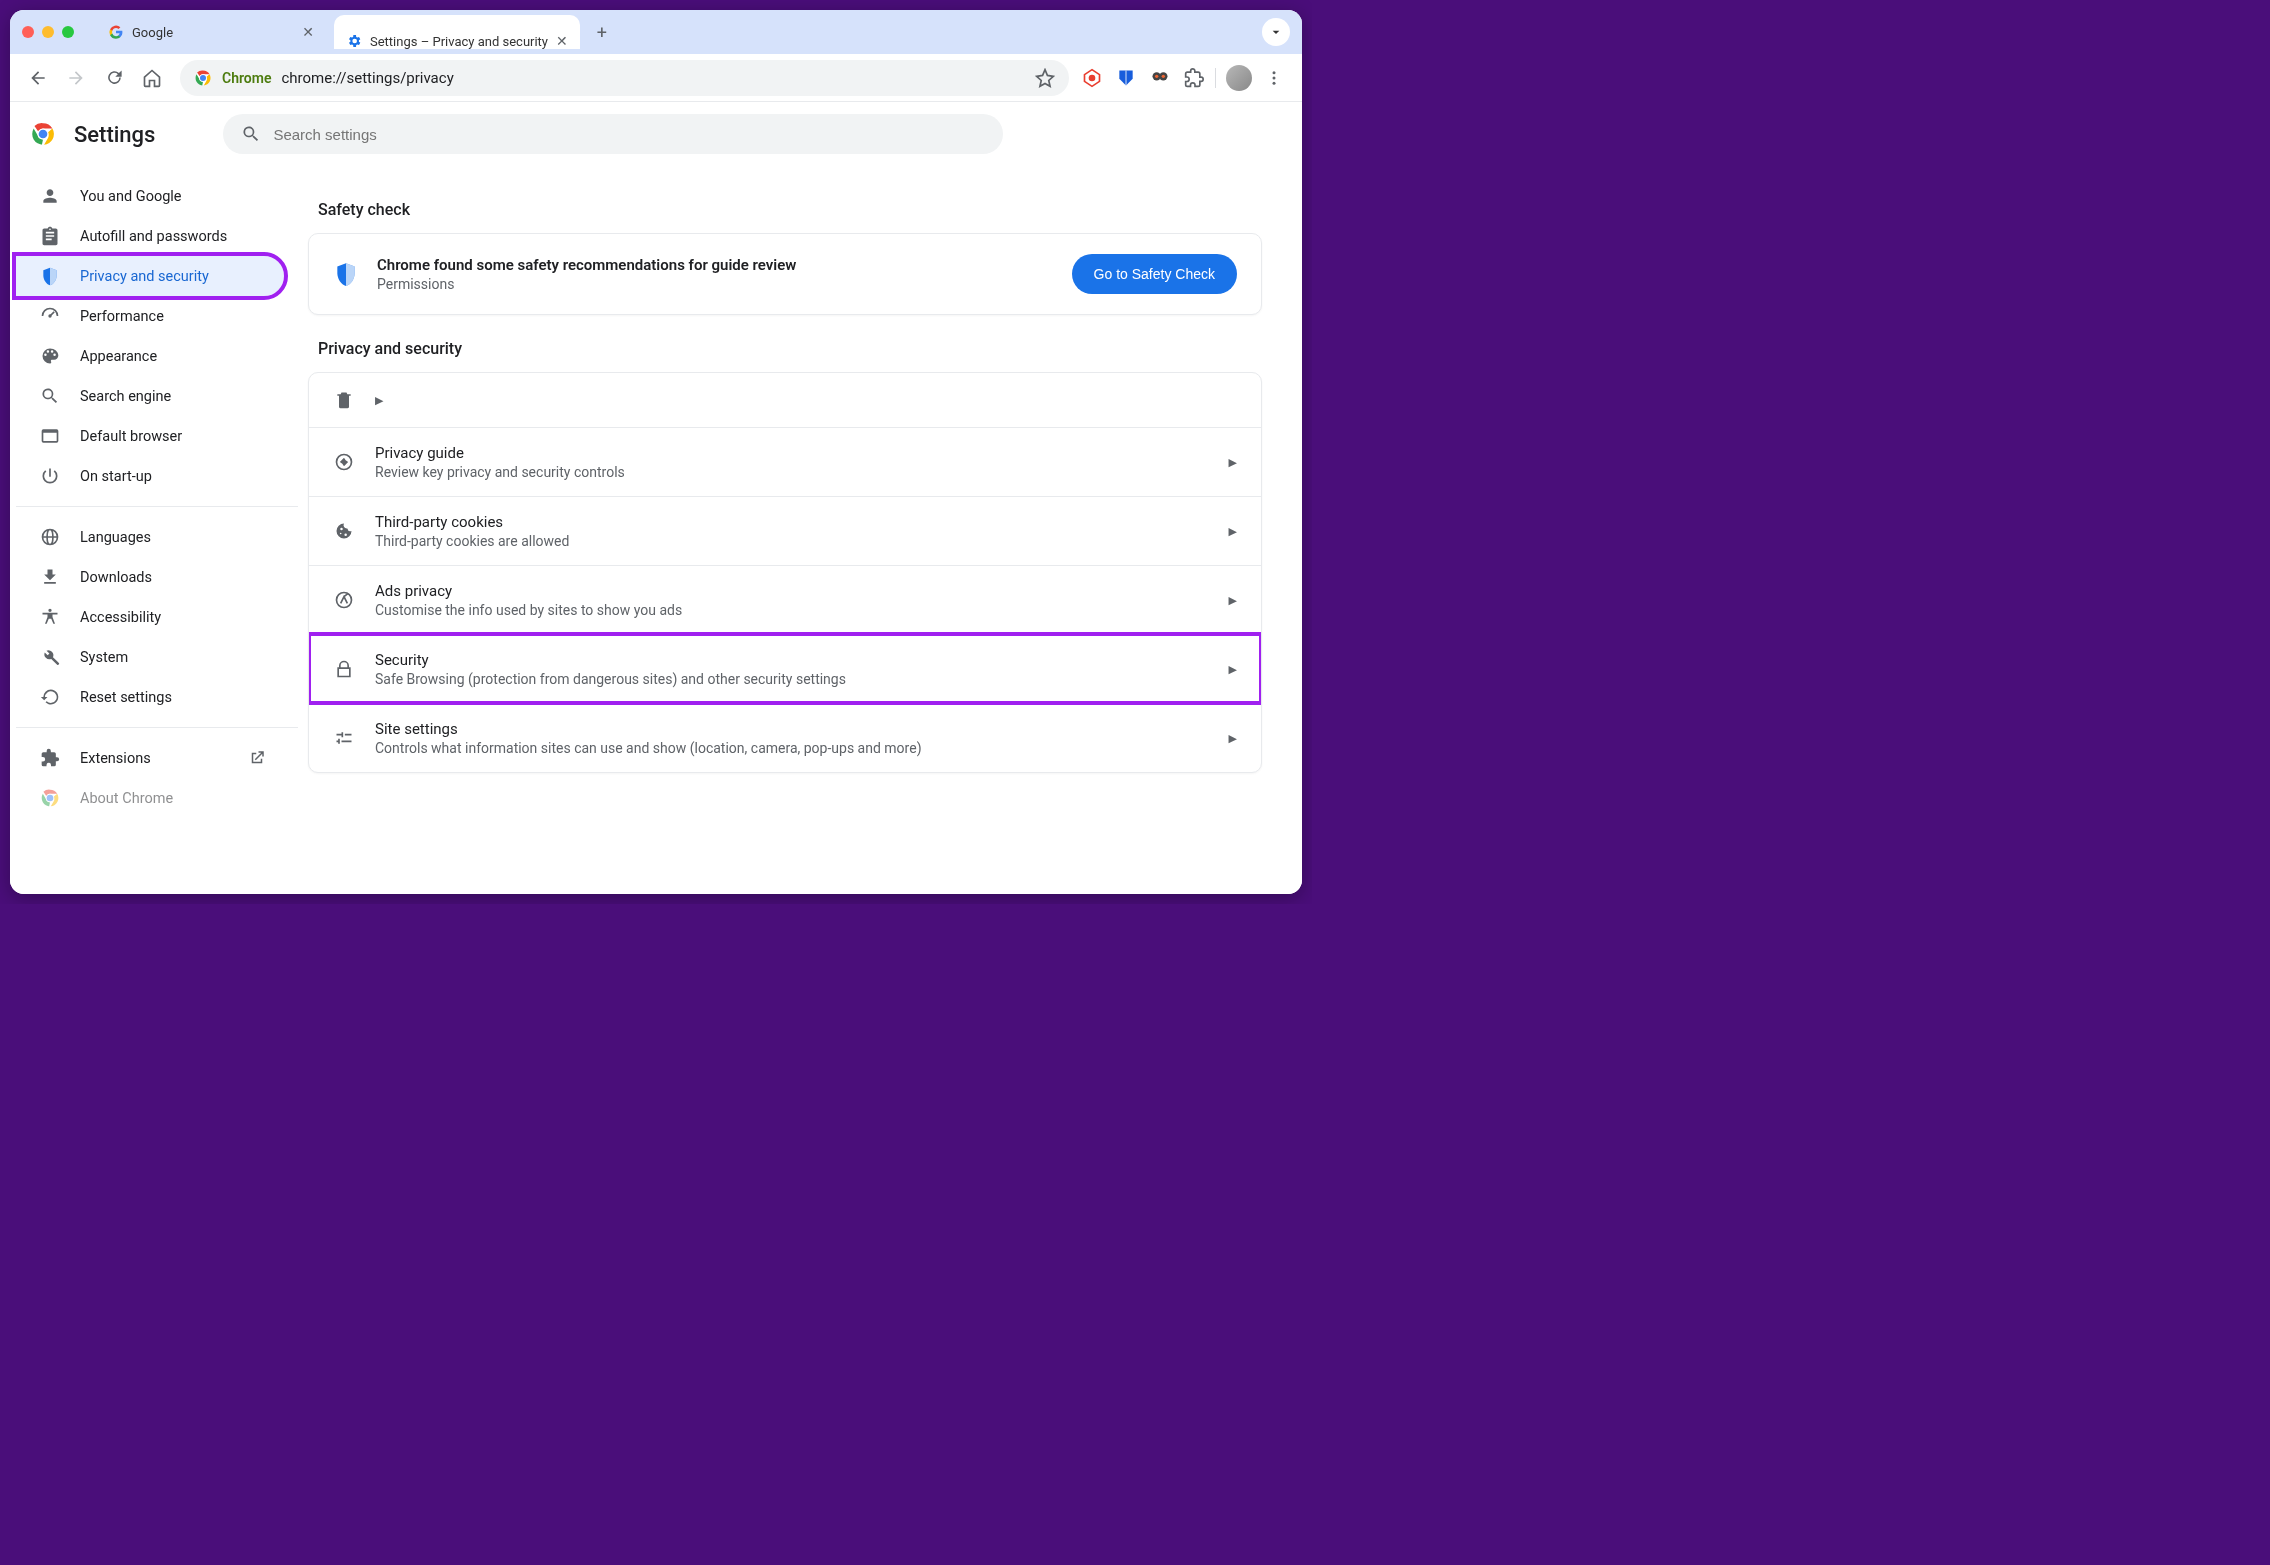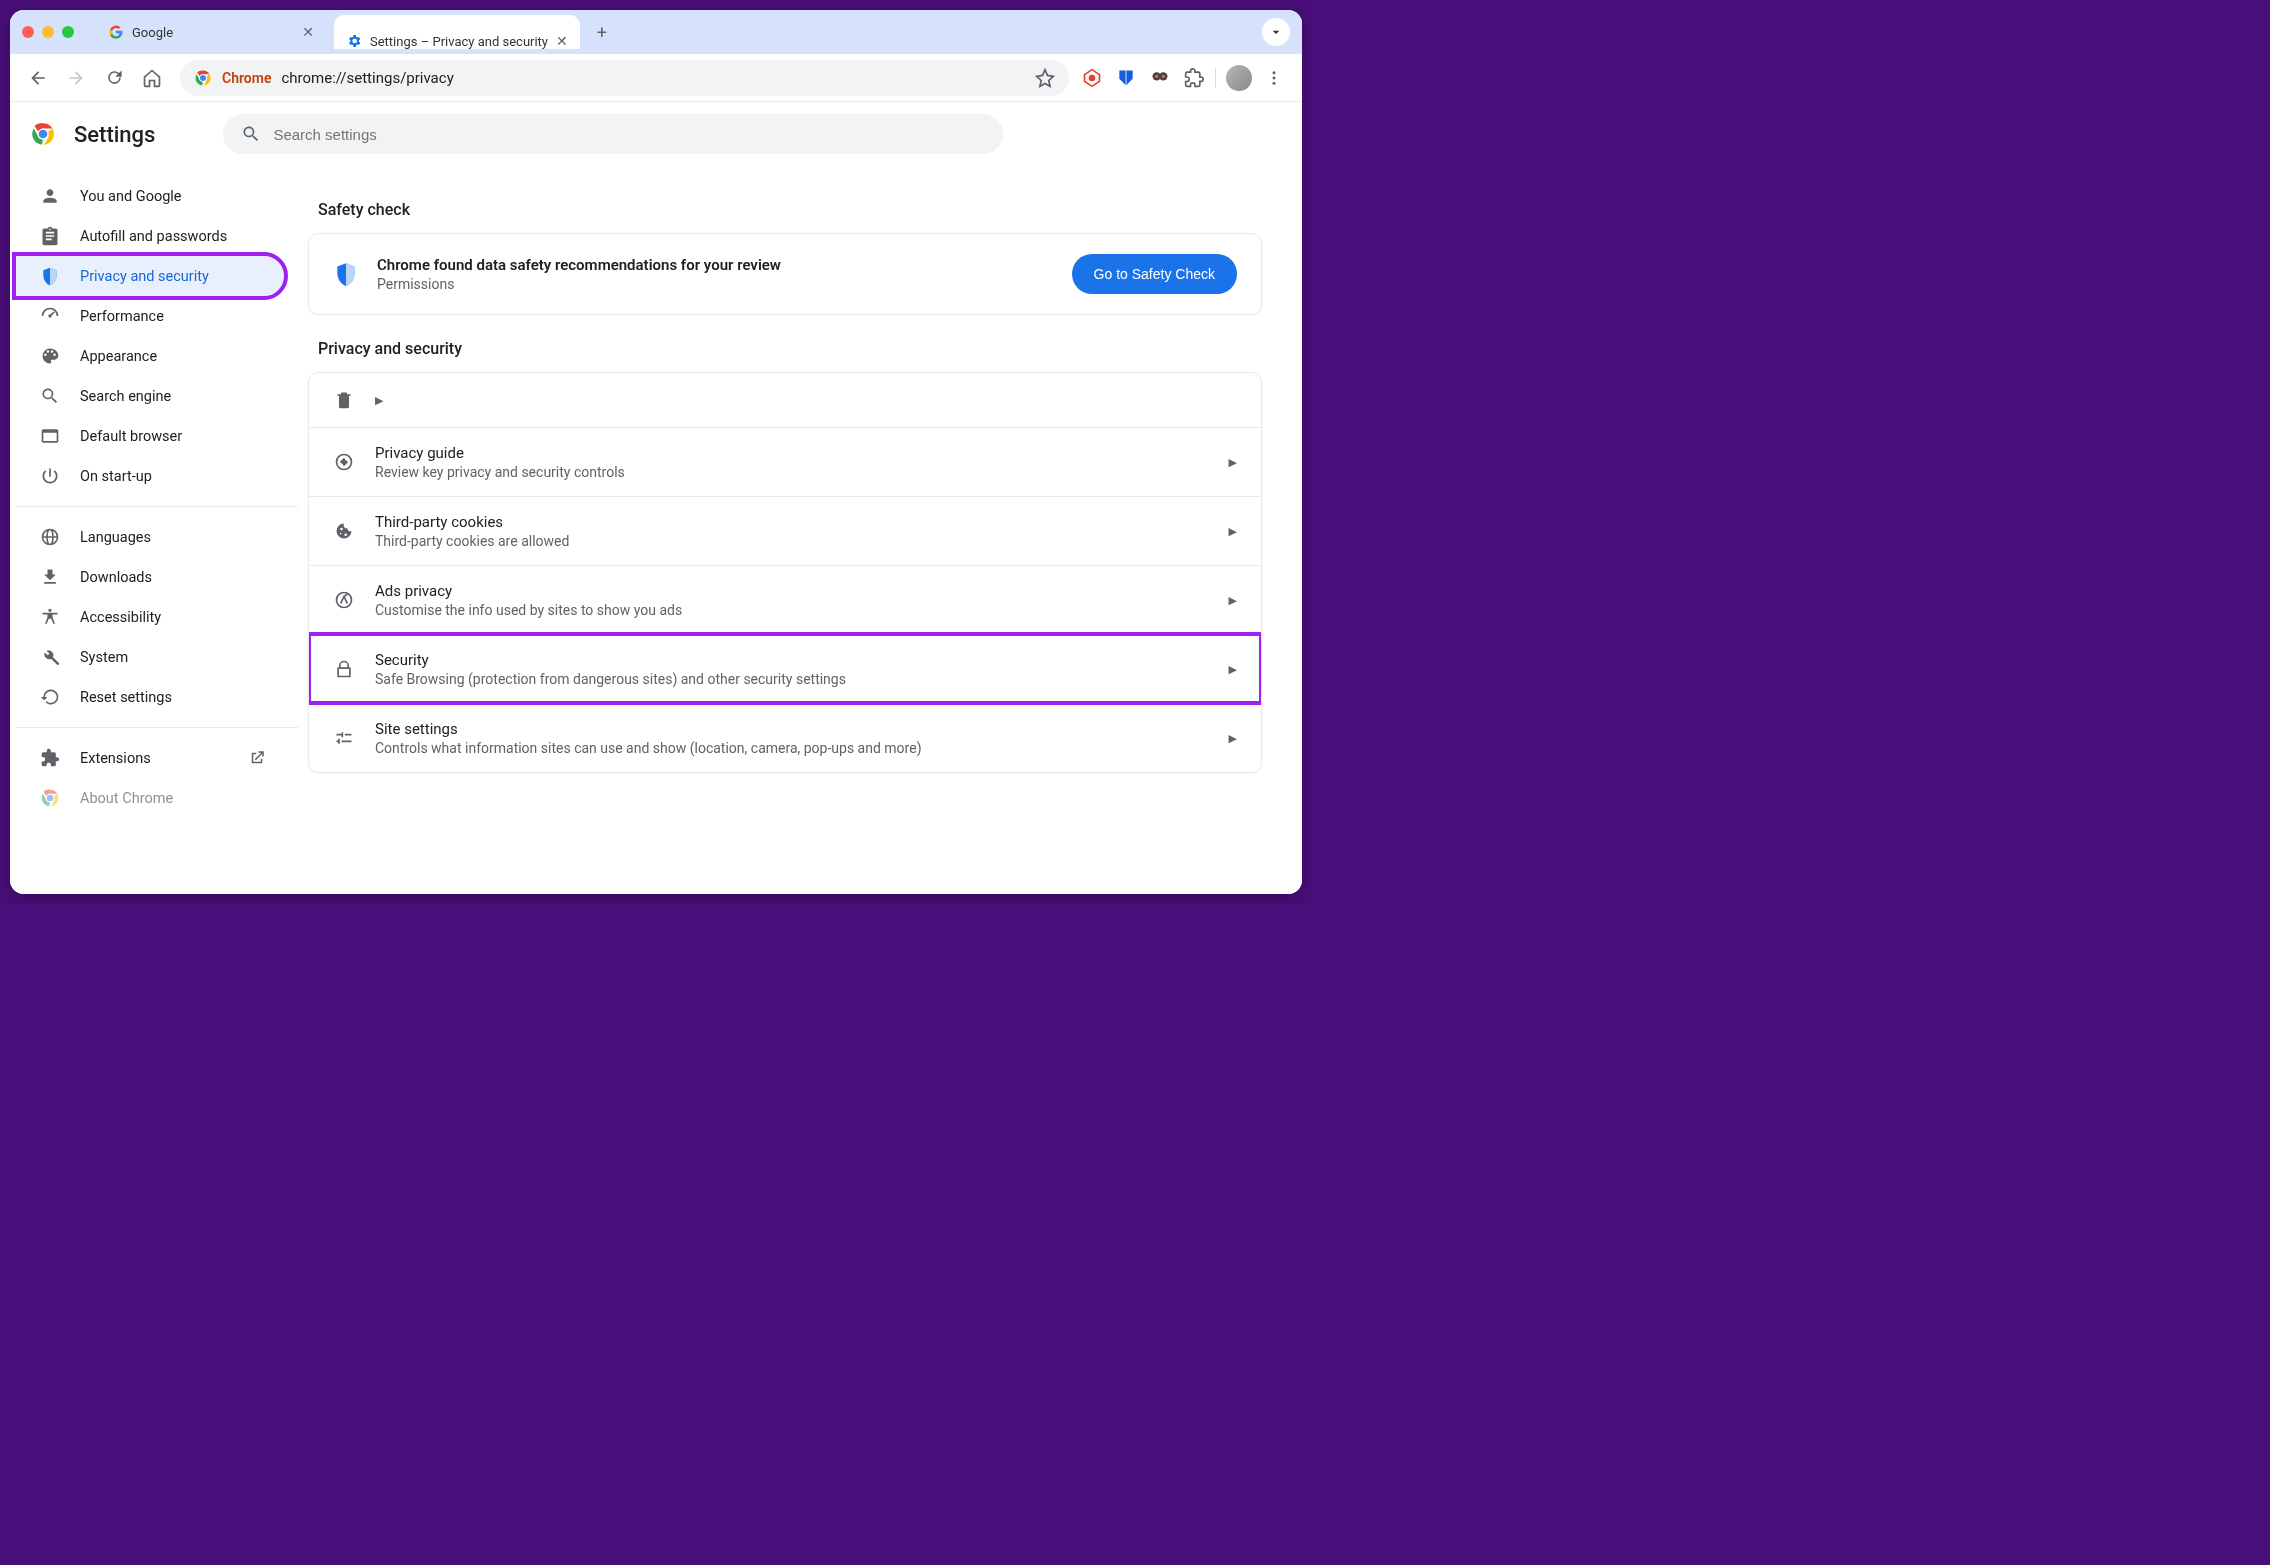--- a/index.html
+++ b/index.html
@@ -74,21 +74,21 @@
       background: #f1f3f4;
       border-radius: 18px;
       display: flex;
       align-items: center;
       padding: 0 14px;
       gap: 10px;
       font-size: 15px;
       color: #202124;
       margin: 0 6px;
     }
-    .omnibox .site-label { font-weight: 600; color: #c2410c; font-size: 14px; }
+    .omnibox .site-label { font-weight: 600; color: #4d7c0f; font-size: 14px; }
     .omnibox .url { color: #202124; }
     .omnibox-spacer { flex: 1; }
     .ext-icons { display: flex; align-items: center; gap: 12px; }
     .ext-icon { width: 22px; height: 22px; display: flex; align-items: center; justify-content: center; cursor: pointer; }
     .divider { width: 1px; height: 20px; background: #dadce0; margin: 0 4px; }
     .avatar { width: 26px; height: 26px; border-radius: 50%; background: linear-gradient(135deg,#b8b8b8,#888); cursor: pointer; }
     
     .content {
       flex: 1;
       display: flex;
@@ -599,21 +599,21 @@
 
         <div class="main">
           <div class="section-title">Safety check</div>
           <div class="card safety-card">
             <span class="safety-icon">
                 <svg width="26" height="26">
                   <use href="#i-shield-half"></use>
                 </svg>
               </span>
             <div class="safety-text">
-              <div class="safety-title">Chrome found data safety recommendations for your review</div>
+              <div class="safety-title">Chrome found some safety recommendations for guide review</div>
               <div class="safety-sub">Permissions</div>
             </div>
             <button class="safety-btn">Go to Safety Check</button>
           </div>
 
           <div class="section-title">Privacy and security</div>
           <div class="card">
             <div class="list-row">
               <span class="row-icon">
                   <svg width="20" height="20">

